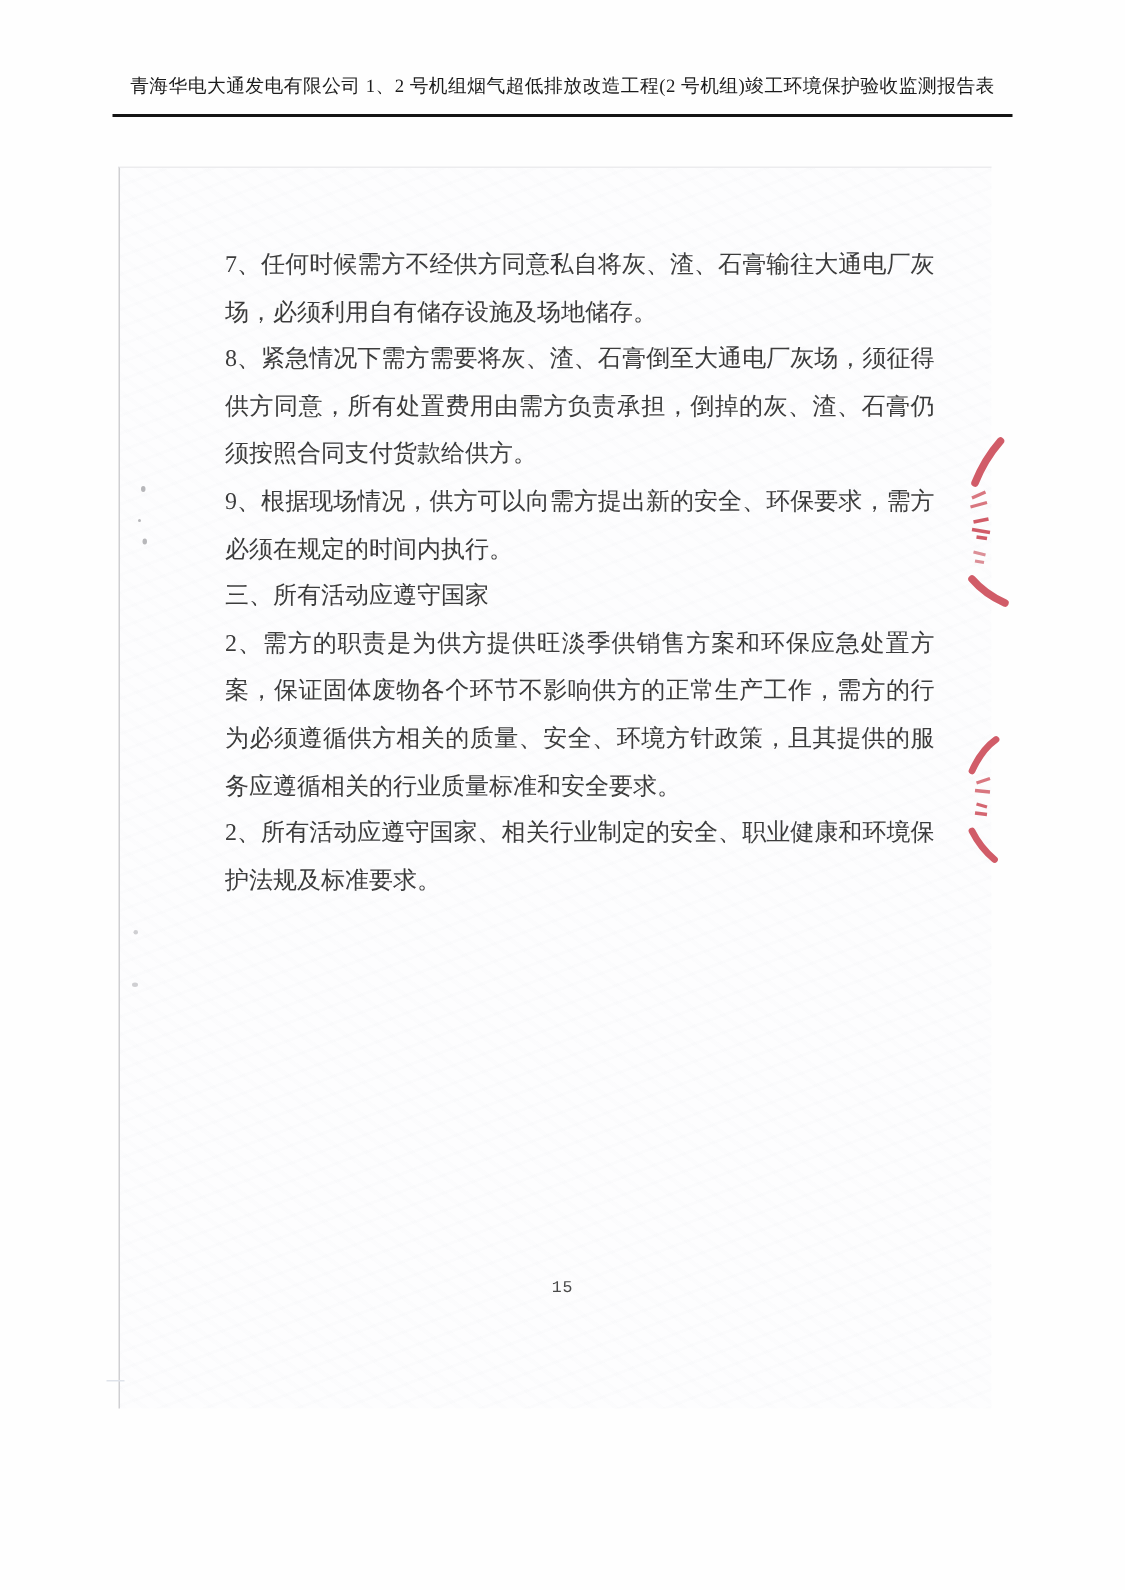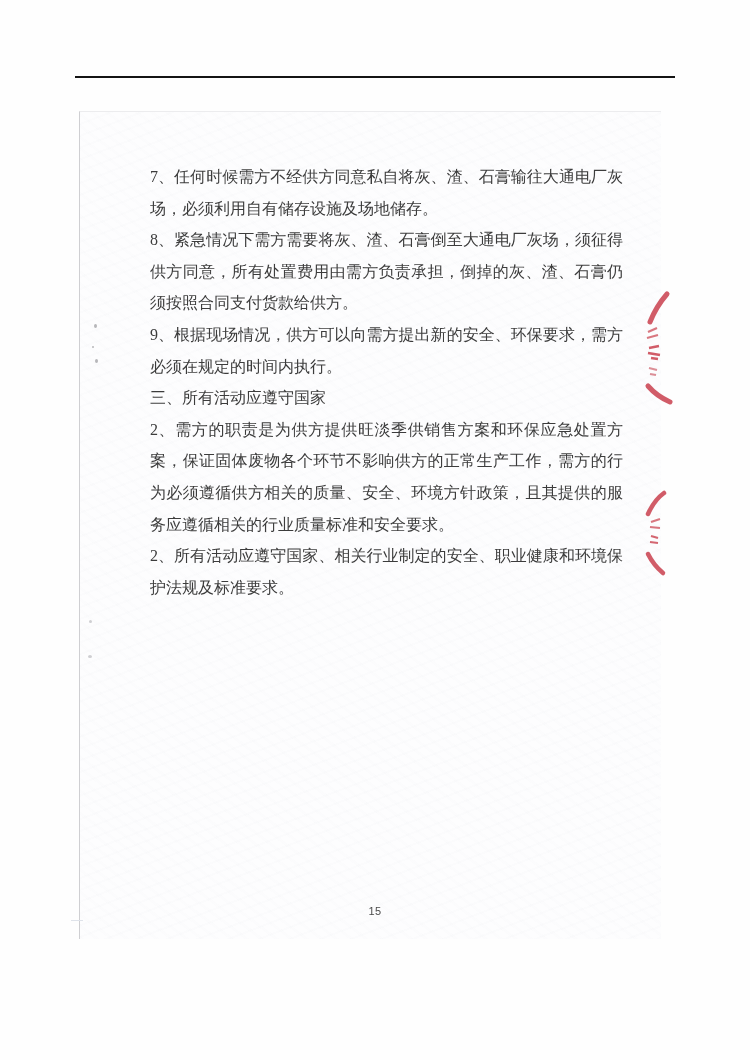--- a/index.html
+++ b/index.html
@@ -34,40 +34,41 @@
       repeating-linear-gradient(-21deg, rgba(120,130,150,0.015) 0 2px, rgba(255,255,255,0) 2px 11px),
       #fdfdfe;
   }
   .content{
     position:absolute;left:150px;top:161px;width:473px;
     font-size:16px;line-height:31.6px;color:#3c3c3c;
     text-align:justify;
   }
   .content p{margin:0;padding:0;}
   .page-num-inner{
-    position:absolute;left:0;top:905px;width:750px;text-align:center;
+    position:absolute;left:0;top:853px;width:750px;text-align:center;
     font-size:11px;color:#4a4a4a;letter-spacing:0.5px;
-    font-family:Liberation Sans, sans-serif;
+    font-family:Liberation Mono, monospace;
   }
   .page-num-outer{
     position:absolute;left:0;top:977px;width:726px;text-align:center;
     font-size:12.5px;color:#2c2c2c;
     font-family:"Liberation Serif","DejaVu Serif",serif;
   }
   .stamp{position:absolute;pointer-events:none;}
   .speck{position:absolute;background:#b7b7ba;border-radius:50%;}
   .corner-tick{
     position:absolute;left:71px;top:920px;width:12px;height:1px;background:#dfe3ea;
   }
 </style>
 </head>
 <body>
 
 <div class="page">
 
+  <div class="header-title">青海华电大通发电有限公司 1、2 号机组烟气超低排放改造工程(2 号机组)竣工环境保护验收监测报告表</div>
   <div class="header-rule"></div>
 
   <div class="scan-area"></div>
 
   <div class="content">
     <p>7、任何时候需方不经供方同意私自将灰、渣、石膏输往大通电厂灰场，必须利用自有储存设施及场地储存。</p>
     <p>8、紧急情况下需方需要将灰、渣、石膏倒至大通电厂灰场，须征得供方同意，所有处置费用由需方负责承担，倒掉的灰、渣、石膏仍须按照合同支付货款给供方。</p>
     <p>9、根据现场情况，供方可以向需方提出新的安全、环保要求，需方必须在规定的时间内执行。</p>
     <p>三、所有活动应遵守国家</p>
     <p>2、需方的职责是为供方提供旺淡季供销售方案和环保应急处置方案，保证固体废物各个环节不影响供方的正常生产工作，需方的行为必须遵循供方相关的质量、安全、环境方针政策，且其提供的服务应遵循相关的行业质量标准和安全要求。</p>

